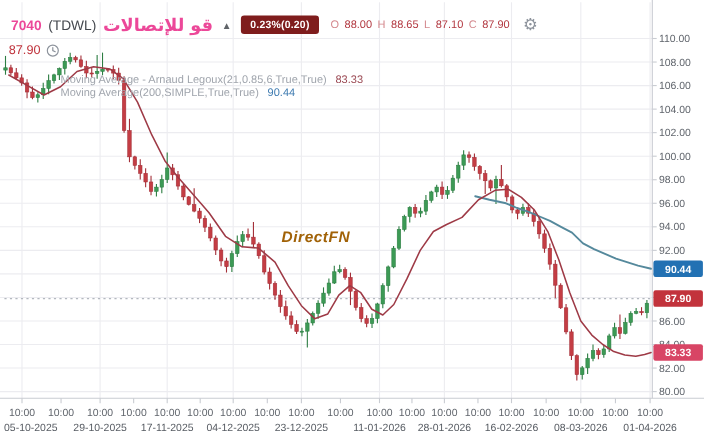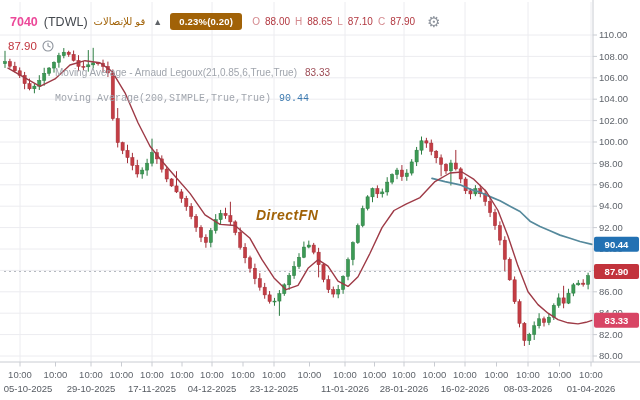--- a/index.html
+++ b/index.html
@@ -3,34 +3,34 @@
 <meta charset="utf-8">
 <style>
   html,body{margin:0;padding:0;background:#fff;}
   #app{position:relative;width:640px;height:400px;background:#ffffff;overflow:hidden;
        font-family:"Liberation Sans","DejaVu Sans",sans-serif;-webkit-font-smoothing:antialiased;}
   #chart{position:absolute;left:0;top:0;}
   .ovl{position:absolute;white-space:nowrap;}
   .row1{left:10px;top:13px;display:flex;align-items:center;gap:6px;font-size:12.5px;color:#3c4043;}
   .sym{font-weight:bold;color:#ec4899;}
   .exch{color:#44484e;}
-  .arname{font-family:"DejaVu Sans",sans-serif;font-size:10px;color:#a16207;direction:rtl;}
+  .arname{font-family:"DejaVu Sans",sans-serif;font-size:16px;color:#ec4899;direction:rtl;font-weight:bold;}
   .tri{font-size:9px;color:#5f6368;margin:0 2px 0 2px;}
-  .badge{background:#a16207;color:#fff;font-size:9.5px;font-weight:bold;
+  .badge{background:#7f1d1d;color:#fff;font-size:9.5px;font-weight:bold;
          padding:3px 9px;border-radius:3px;letter-spacing:.2px;}
   .ohlc{display:flex;gap:5px;font-size:10px;margin-left:4px;}
   .ohlc .k{color:#d4898e;}
   .ohlc .v{color:#b23840;}
   .gear{font-size:15px;color:#8d939c;margin-left:6px;cursor:pointer;line-height:1;}
   .row2{left:8px;top:40px;display:flex;align-items:center;gap:5px;font-size:11px;color:#6b7077;}
   .lastpx{color:#c0343d;font-size:11.5px;}
   .lastupd{color:#6b7077;font-size:10.5px;}
   .marow{font-size:10px;color:#a0a5ad;display:flex;gap:8px;align-items:center;padding-left:47px;}
   .marow1{left:8px;top:67px;}
-  .marow2{left:8px;top:93px;font-family:Liberation Mono, monospace;}
+  .marow2{left:8px;top:79px;}
   .maval1{color:#9c4b55;}
   .maval2{color:#3d7ab0;}
   .wm{left:256px;top:207px;font-size:14px;font-weight:bold;font-style:italic;
       color:#a16207;letter-spacing:.5px;}
   .clock{display:inline-block;}
 </style>
 </head>
 <body>
 
 <div id="app">

